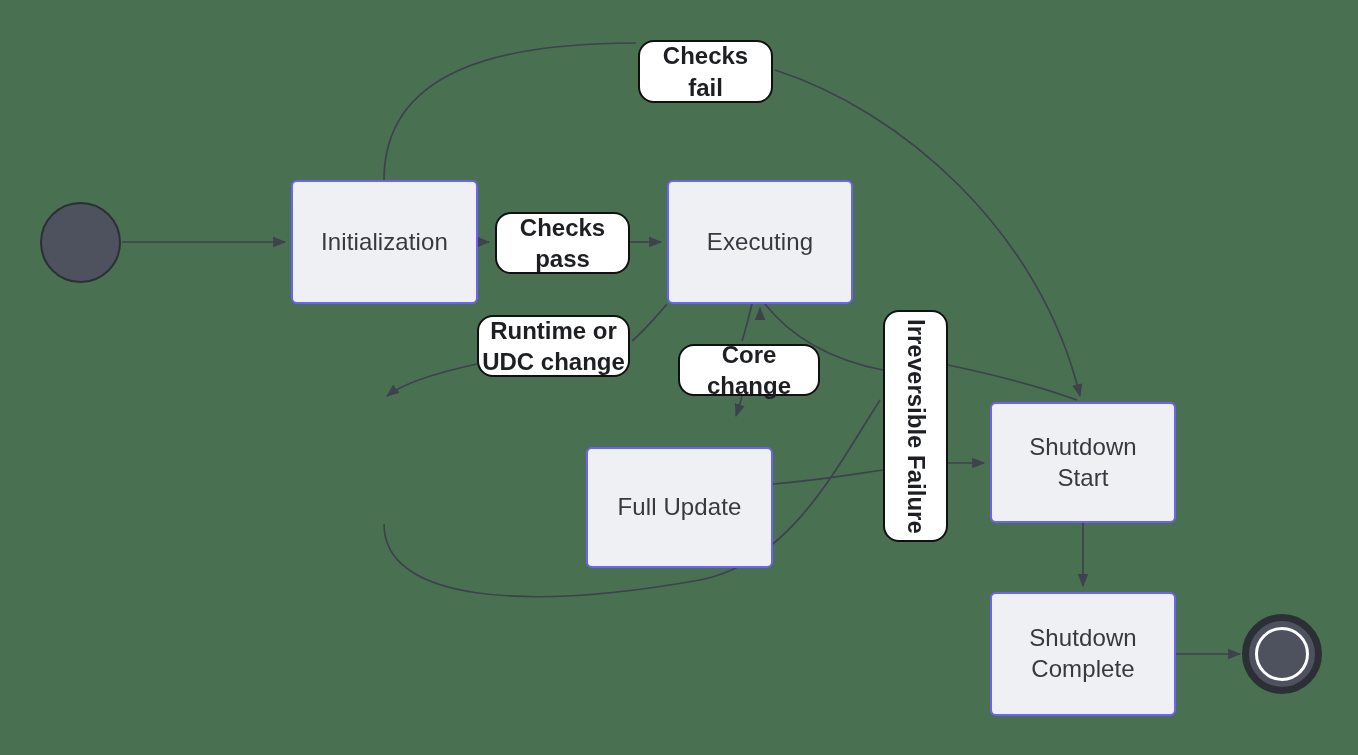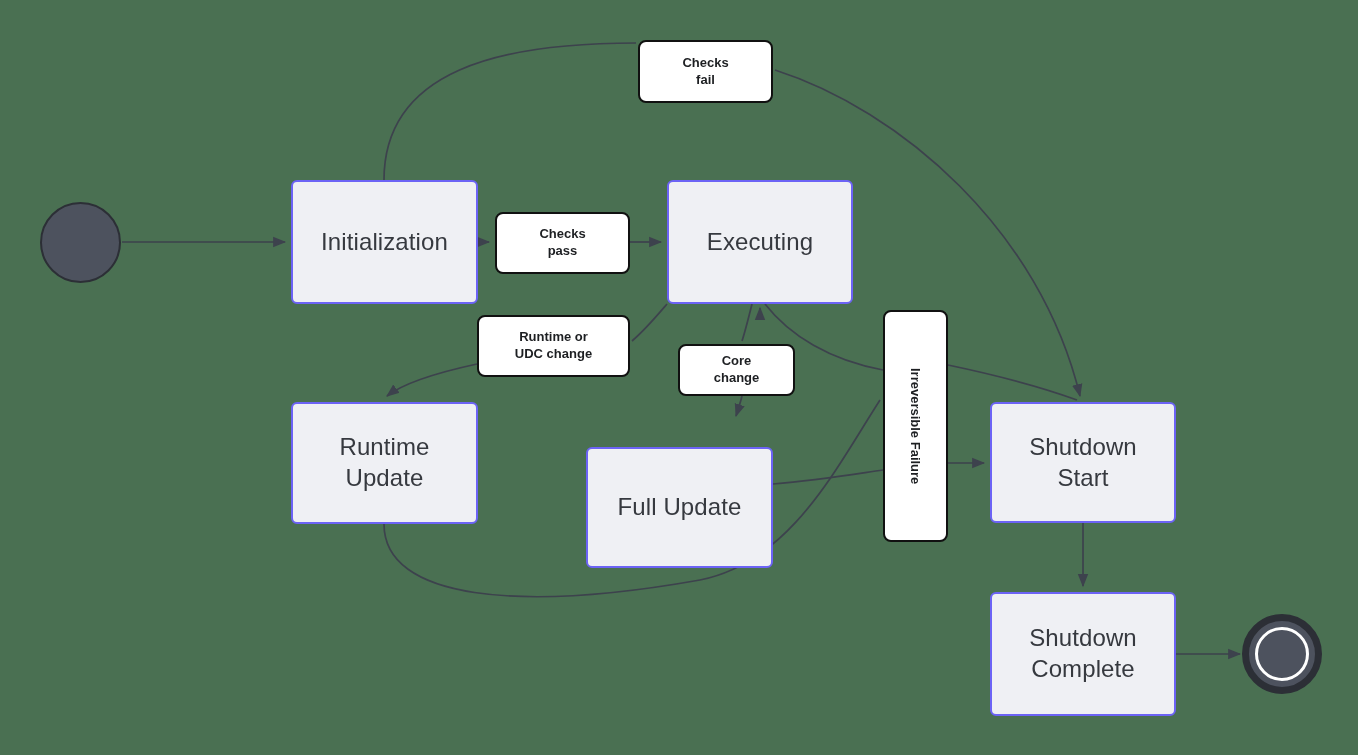--- a/index.html
+++ b/index.html
@@ -38,27 +38,27 @@
     line-height: 1.28;
     letter-spacing: 0.1px;
     white-space: pre-line;
     z-index: 3;
   }
   .edge-label {
     position: absolute;
     box-sizing: border-box;
     background: #ffffff;
     border: 2.5px solid #111111;
-    border-radius: 8px;
+    border-radius: 16px;
     display: flex;
     align-items: center;
     justify-content: center;
     text-align: center;
     color: #1d1f22;
-    font-size: 13px;
+    font-size: 24px;
     font-weight: bold;
     line-height: 1.3;
     white-space: pre-line;
     z-index: 4;
   }
   .edge-label.vertical {
     writing-mode: vertical-rl;
     text-orientation: mixed;
     white-space: nowrap;
     line-height: 1;
@@ -144,24 +144,20 @@
   </div>
 
   <div class="state-node" style="left:667px; top:180px; width:186px; height:124px;">
     <span>Executing</span>
   </div>
 
   <div class="state-node" style="left:291px; top:180px; width:187px; height:124px;">
     <span>Initialization</span>
   </div>
 
-  <div class="state-node" style="left:291px; top:402px; width:187px; height:122px;">
-    <span>Runtime
-Update</span>
-  </div>
 
   <div class="state-node" style="left:586px; top:423px; width:187px; height:121px;margin-top:24px;">
     <span>Full Update</span>
   </div>
 
   <div class="state-node" style="left:990px; top:402px; width:186px; height:121px;">
     <span>Shutdown
 Start</span>
   </div>
 
@@ -178,21 +174,21 @@
   <div class="edge-label" style="left:495px; top:212px; width:135px; height:62px;">
     <span>Checks
 pass</span>
   </div>
 
   <div class="edge-label" style="left:477px; top:315px; width:153px; height:62px;">
     <span>Runtime or
 UDC change</span>
   </div>
 
-  <div class="edge-label" style="left:678px; top:344px; width:117px; height:52px;">
+  <div class="edge-label" style="left:678px; top:344px; width:142px; height:52px;">
     <span>Core
 change</span>
   </div>
 
   <div class="edge-label vertical" style="left:883px; top:310px; width:65px; height:232px;">
     <span>Irreversible Failure</span>
   </div>
 
 </div>
 

